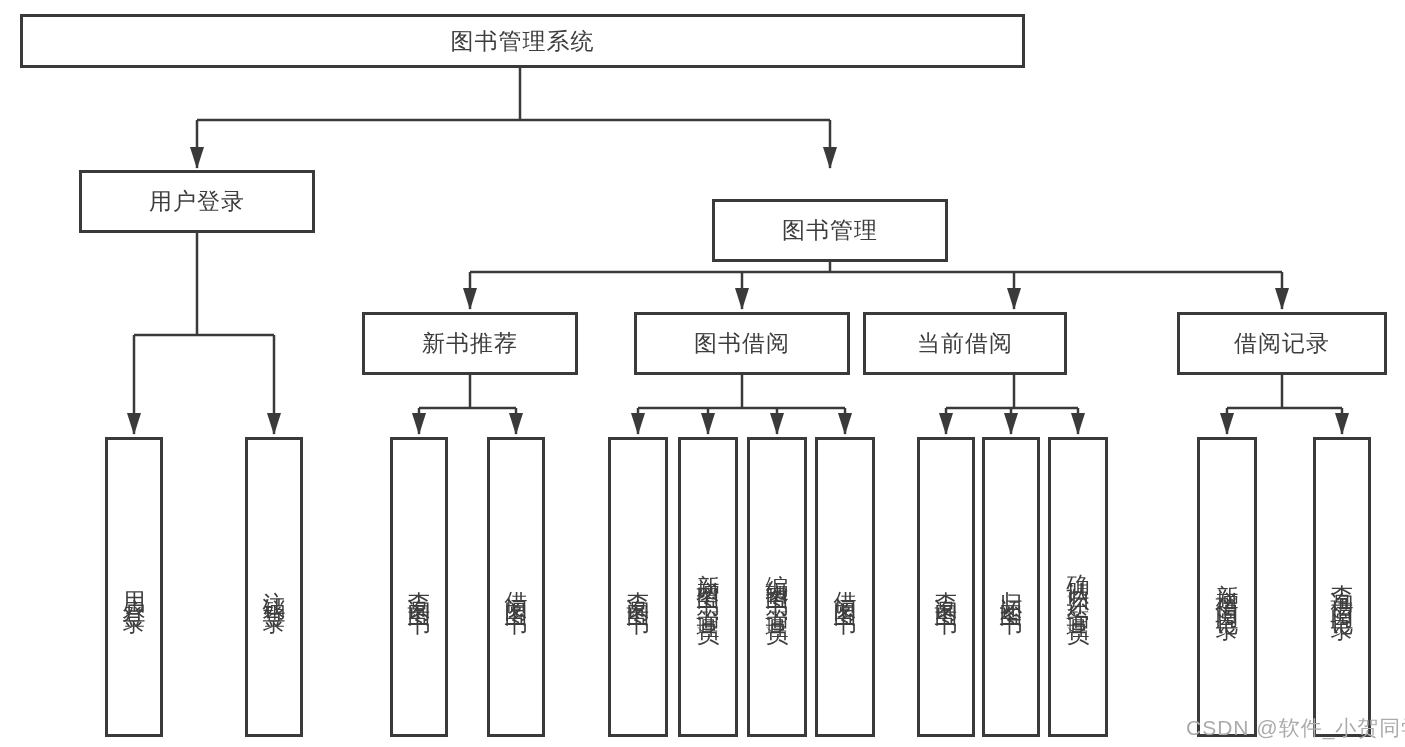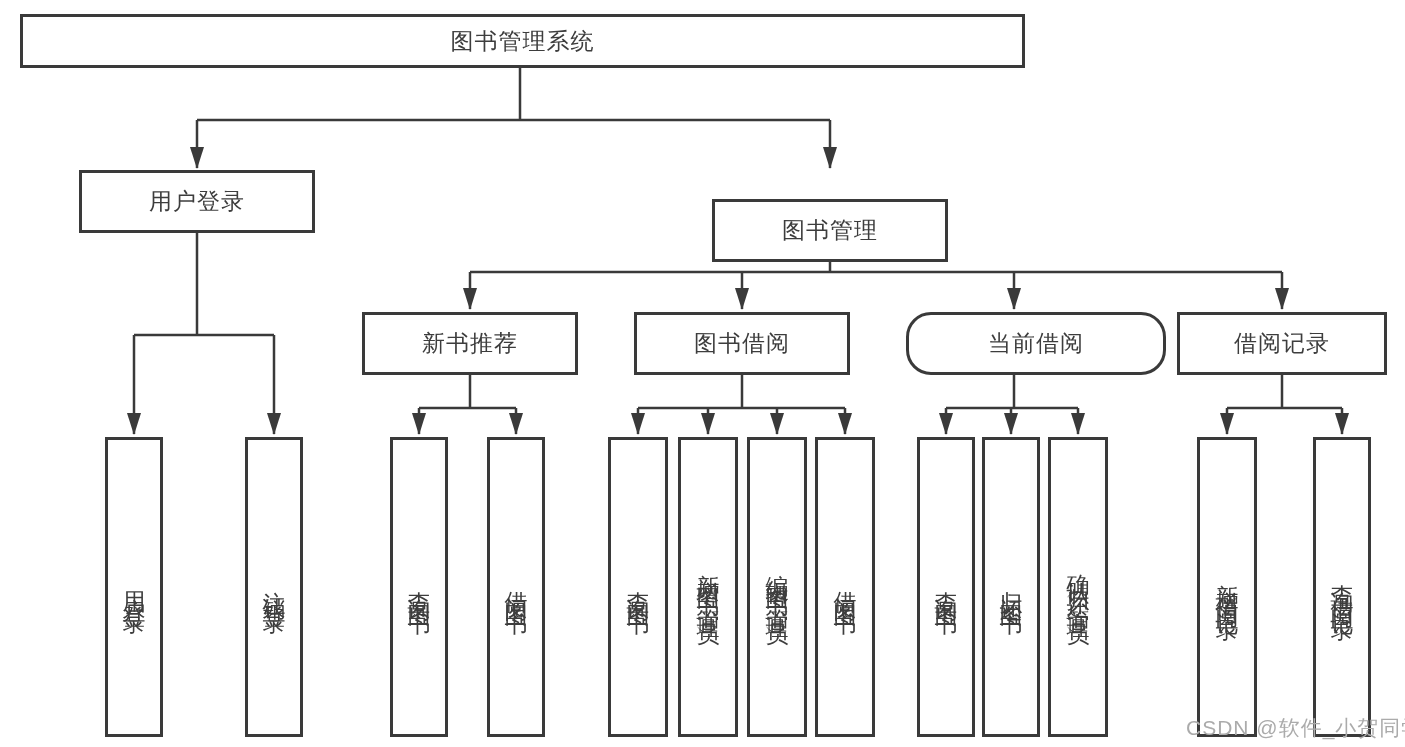--- a/index.html
+++ b/index.html
@@ -125,21 +125,21 @@
   <div class="hbox" style="left:712px; top:170px; width:236px; height:63px;margin-top:29px;">
     <span>图书管理</span>
   </div>
 
   <div class="hbox" style="left:634px; top:312px; width:216px; height:63px;">
     <span>图书借阅</span>
   </div>
   <div class="hbox" style="left:362px; top:312px; width:216px; height:63px;">
     <span>新书推荐</span>
   </div>
-  <div class="hbox" style="left:906px; top:312px; width:260px; height:63px;border-radius:25px;">
+  <div class="hbox" style="left:863px; top:312px; width:204px; height:63px;">
     <span>当前借阅</span>
   </div>
   <div class="hbox" style="left:1177px; top:312px; width:210px; height:63px;font-family:Liberation Mono, monospace;">
     <span>借阅记录</span>
   </div>
 
   <div class="vbox" style="left:105px; width:58px;">
     <span class="vtext">用户登录</span>
   </div>
   <div class="vbox" style="left:245px; width:58px;">

